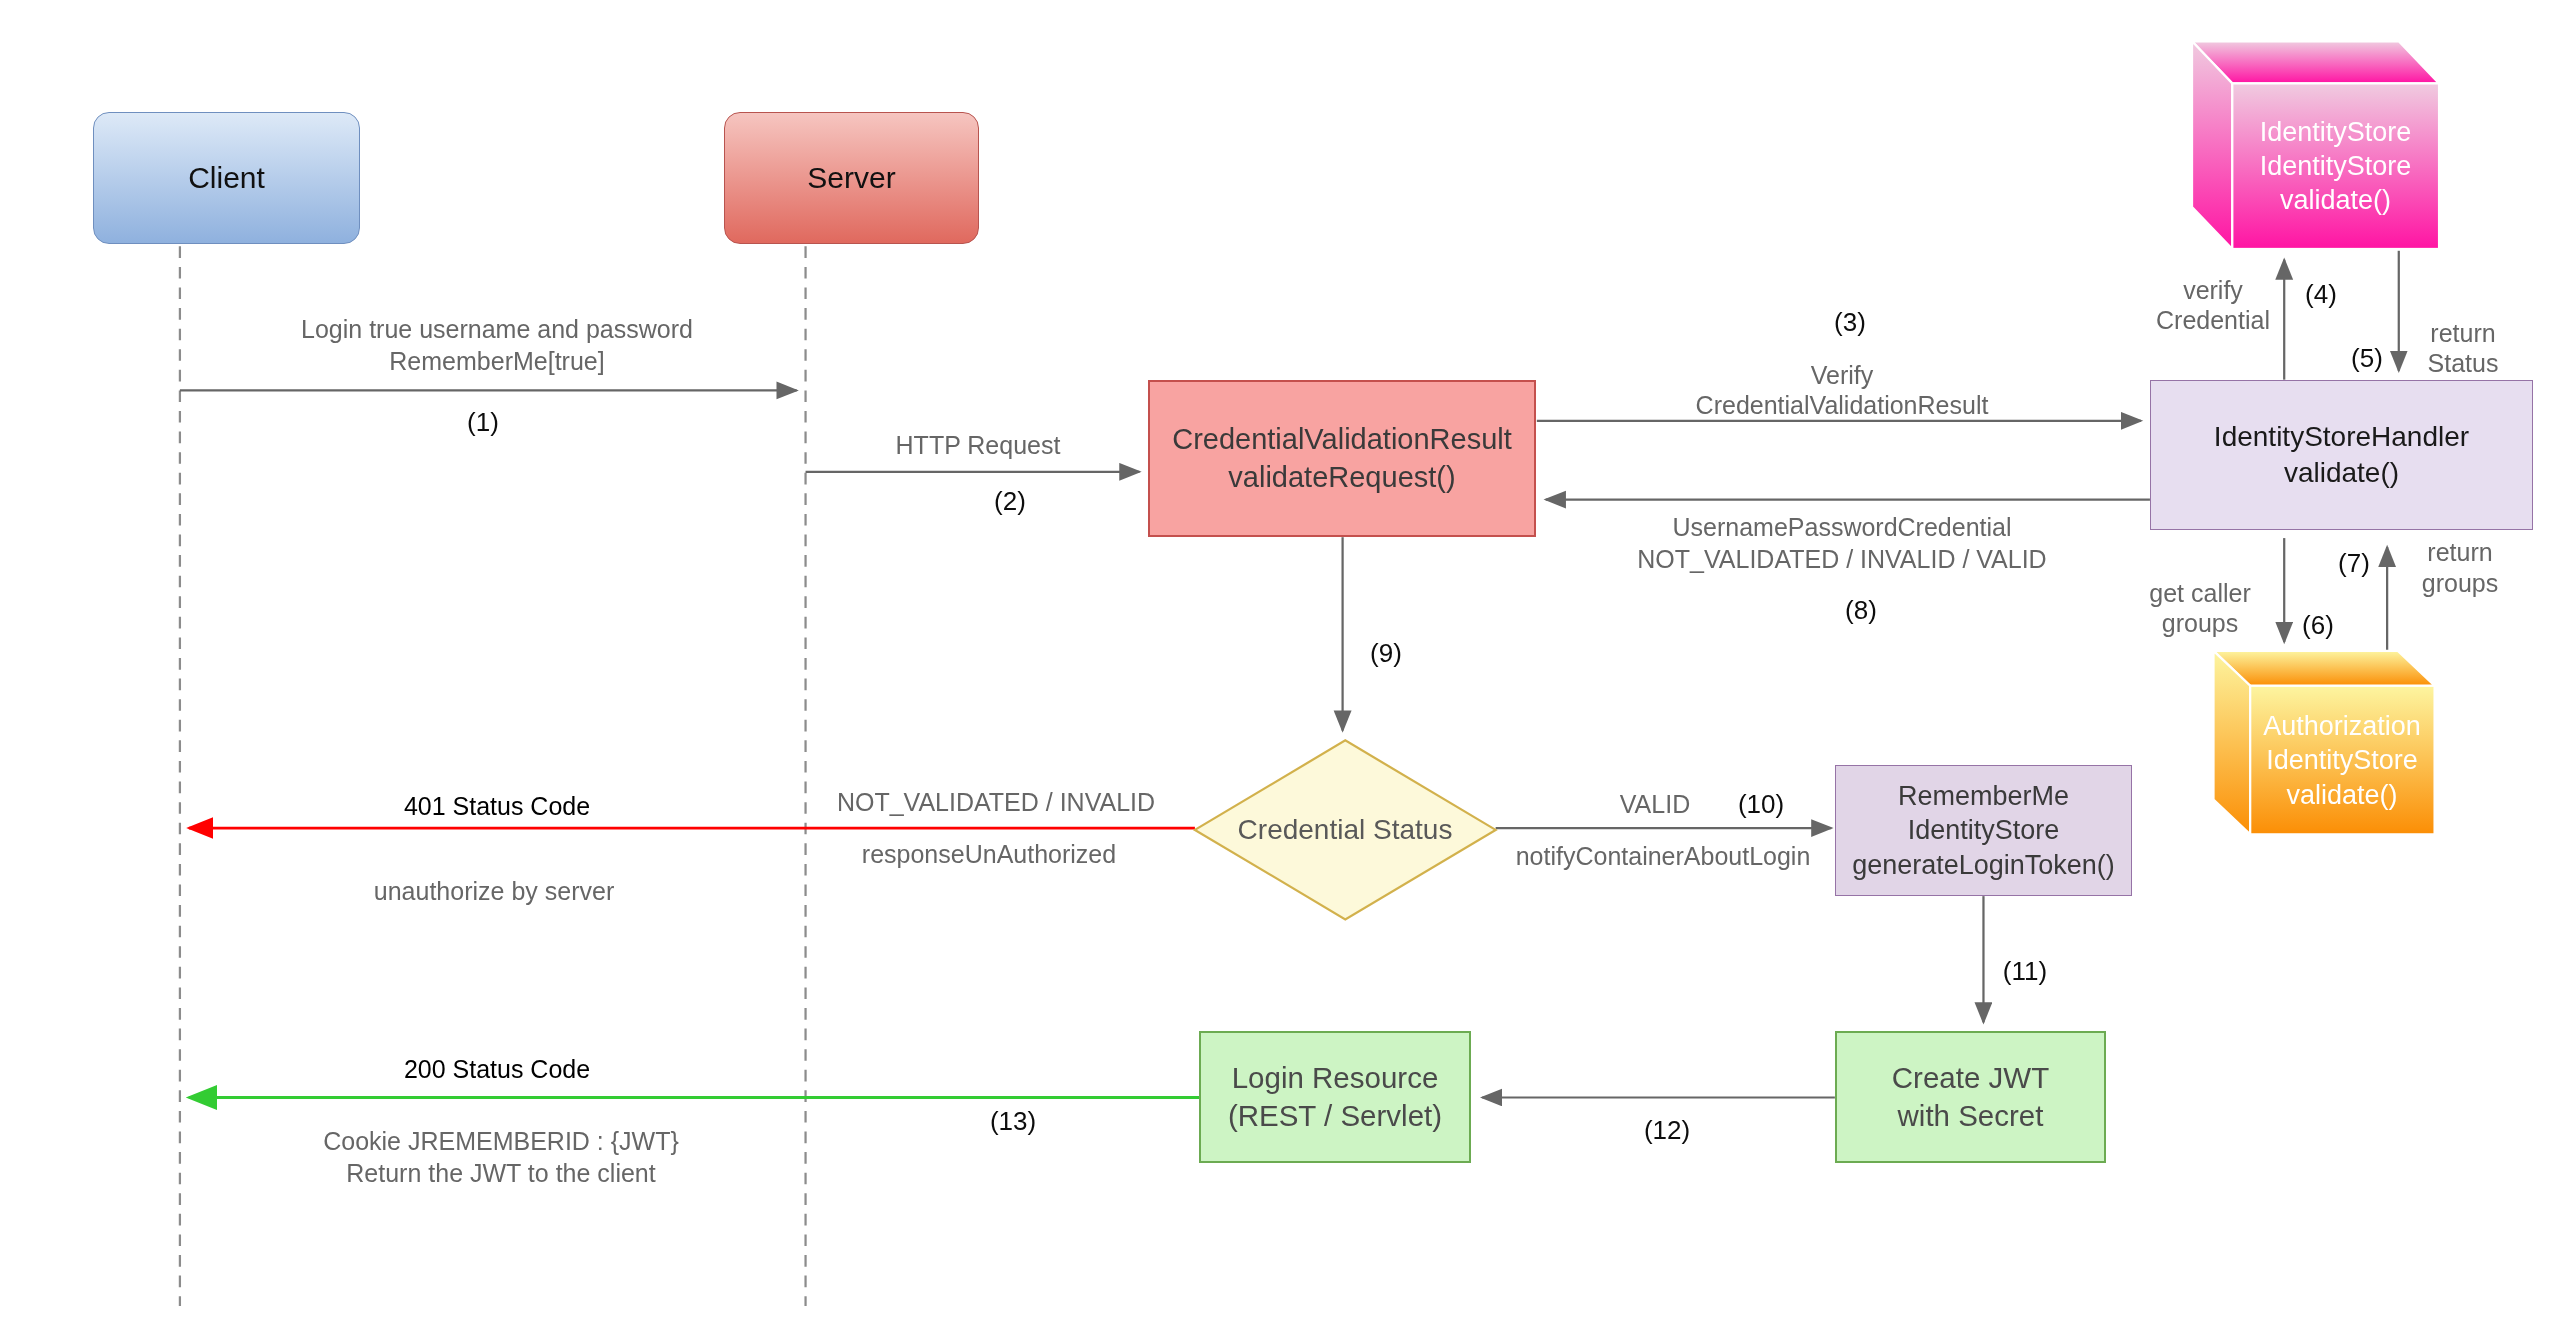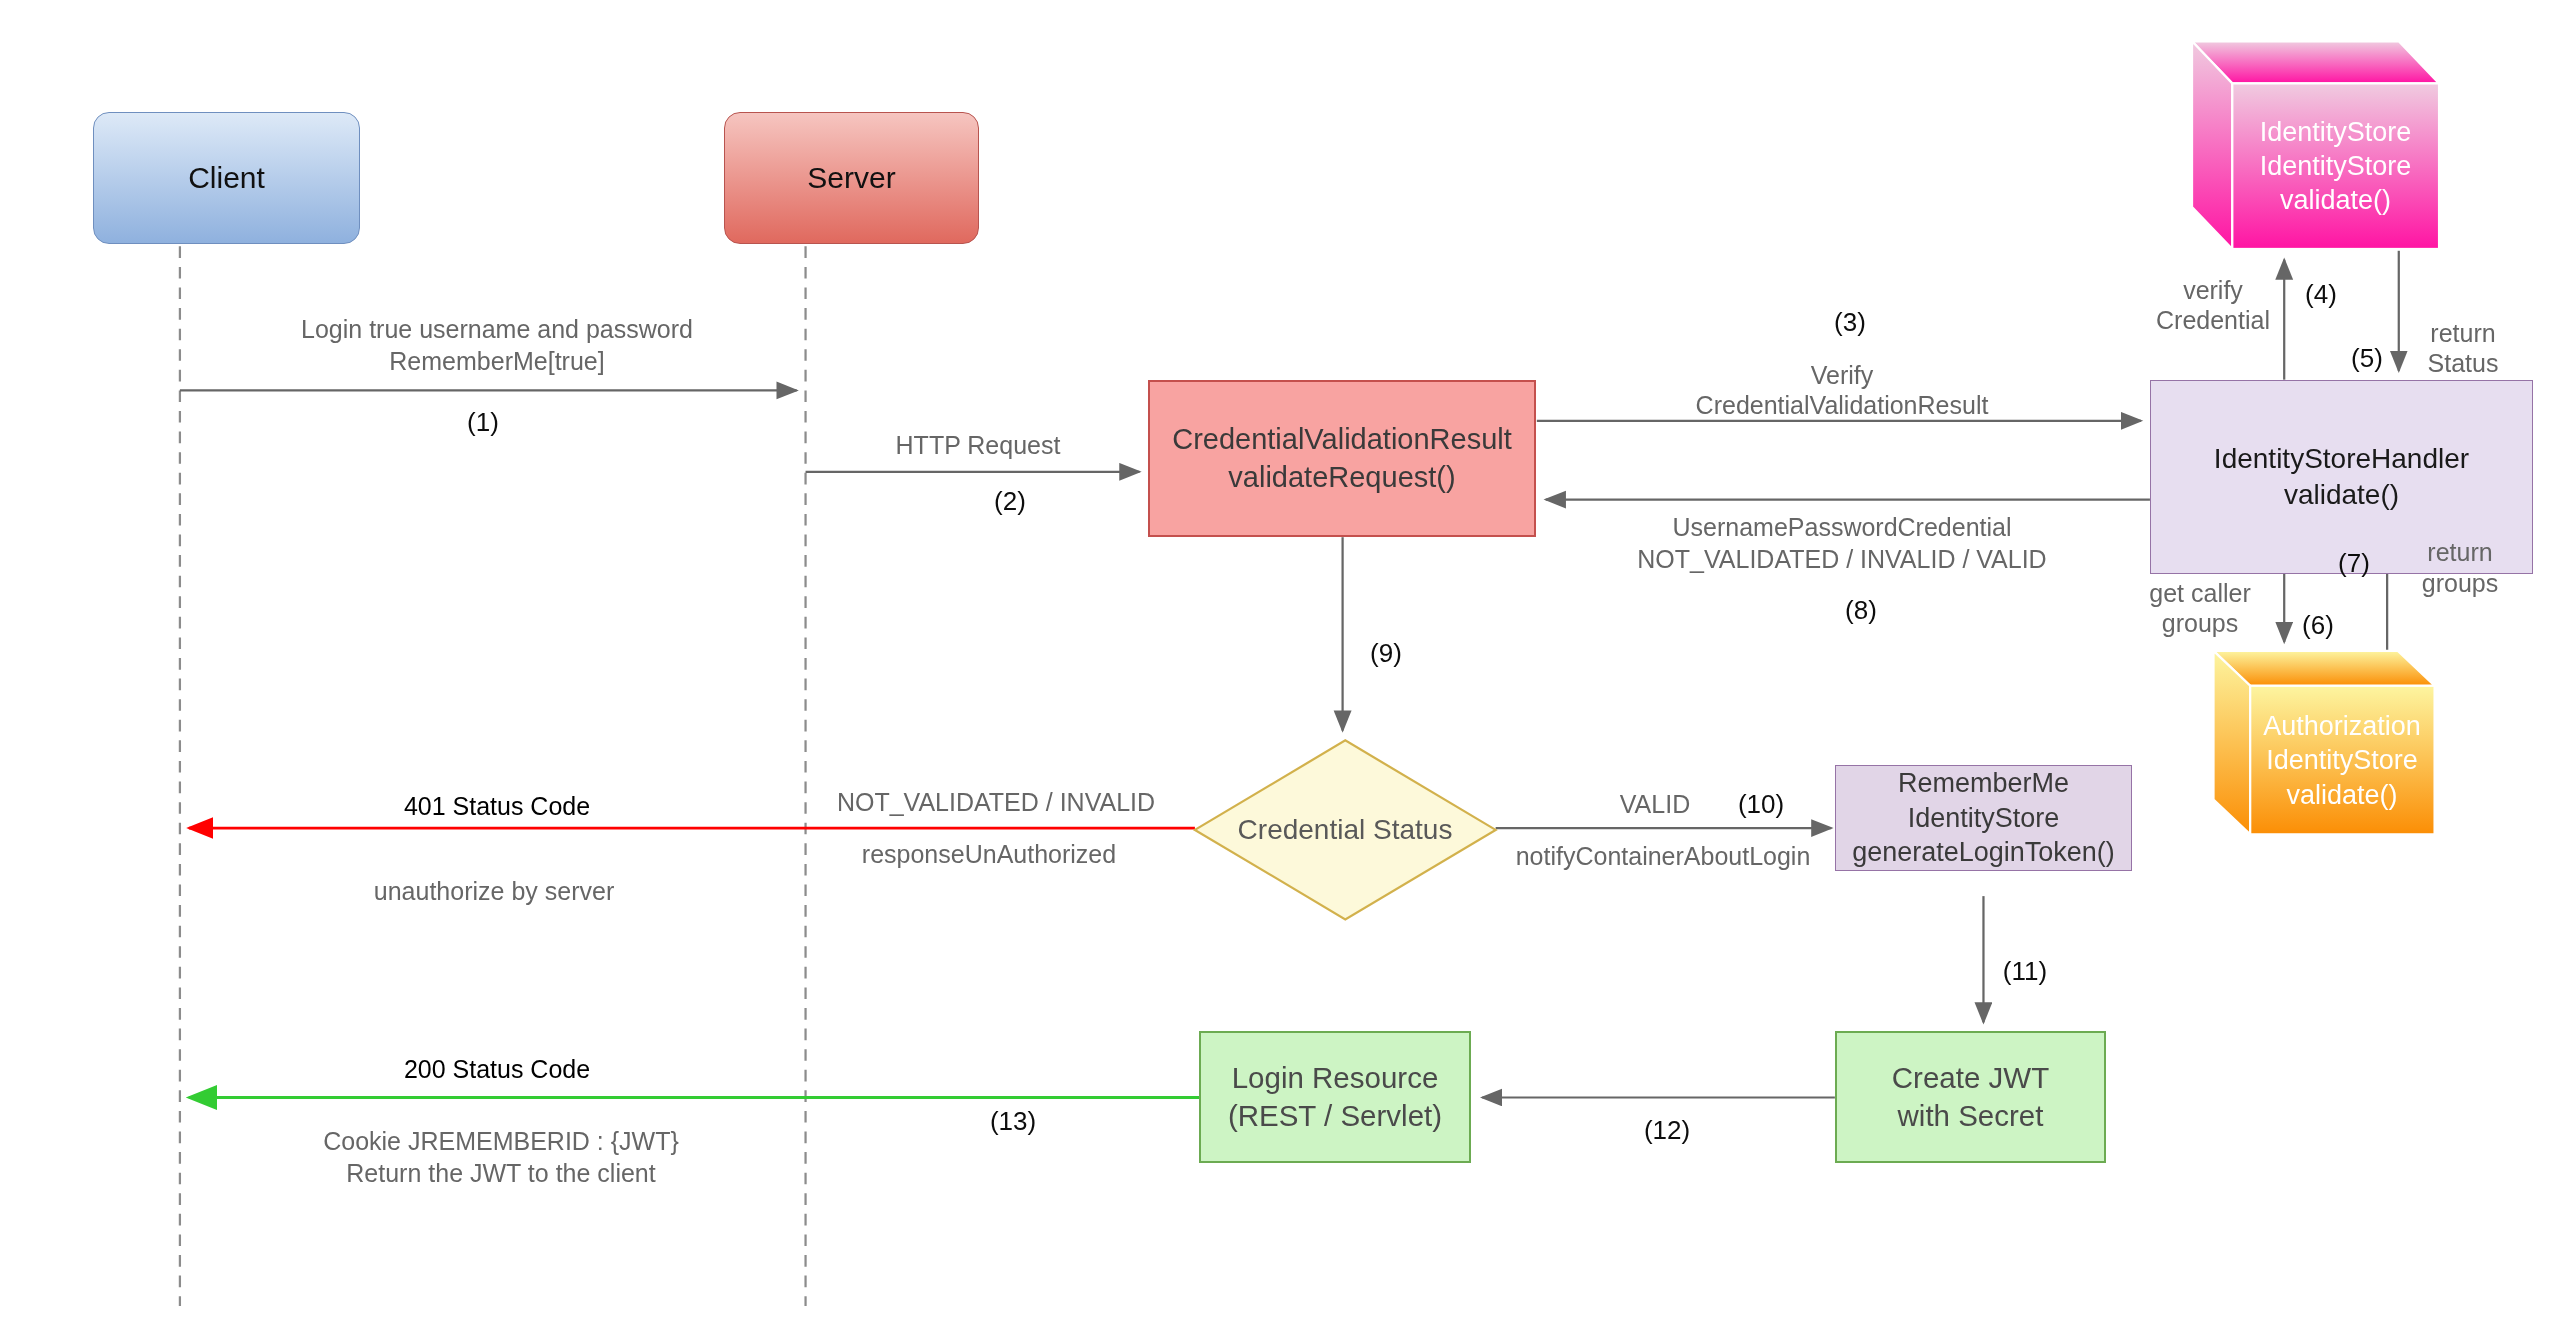--- a/index.html
+++ b/index.html
@@ -101,26 +101,26 @@
   </div>
   <div class="box actor actor-server" style="left:678px;top:112px;width:255px;height:132px;">
     <div>Server</div>
   </div>
 
   <div class="box node-http" style="left:1148px;top:380px;width:388px;height:157px;">
     <div>CredentialValidationResult</div>
     <div>validateRequest()</div>
   </div>
 
-  <div class="box node-ish" style="left:2150px;top:380px;width:383px;height:194px;">
+  <div class="box node-ish" style="left:2150px;top:380px;width:383px;height:150px;">
     <div>IdentityStoreHandler</div>
     <div>validate()</div>
   </div>
 
-  <div class="box node-remember" style="left:1835px;top:765px;width:297px;height:106px;">
+  <div class="box node-remember" style="left:1835px;top:765px;width:297px;height:131px;">
     <div>RememberMe</div>
     <div>IdentityStore</div>
     <div>generateLoginToken()</div>
   </div>
 
   <div class="box node-green" style="left:1835px;top:1031px;width:271px;height:132px;">
     <div>Create JWT</div>
     <div>with Secret</div>
   </div>
 

